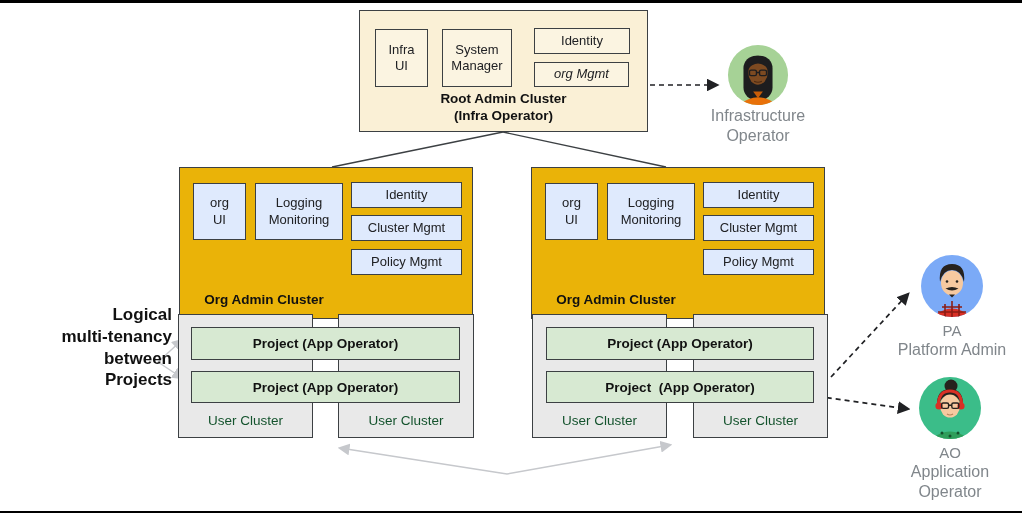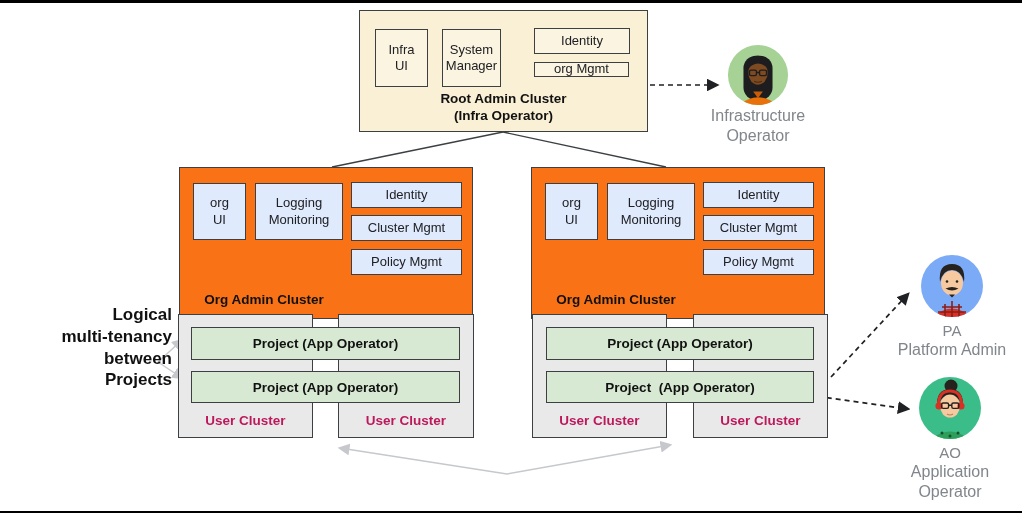--- a/index.html
+++ b/index.html
@@ -6,39 +6,39 @@
   #canvas{
     position:relative;width:1022px;height:513px;background:#ffffff;overflow:hidden;
     font-family:"Liberation Sans","DejaVu Sans",sans-serif;color:#202124;
   }
   .edgebar{position:absolute;left:0;width:1022px;background:#000;}
   #topbar{top:0;height:3px;}
   #bottombar{bottom:0;height:2px;}
   .overlay{position:absolute;left:0;top:0;pointer-events:none;}
   .cluster{position:absolute;border:1.6px solid #3c4043;box-sizing:border-box;}
   .cluster-root{background:#FAF0D6;left:359px;top:10px;width:289px;height:122px;}
-  .cluster-org{background:#f97316;top:167px;width:294px;height:152px;}
+  .cluster-org{background:#eab308;top:167px;width:294px;height:152px;}
   #org-left{left:179px;} #org-right{left:531px;}
   .box{
     position:absolute;border:1.5px solid #3c4043;box-sizing:border-box;
     display:flex;align-items:center;justify-content:center;text-align:center;
     font-size:13px;line-height:1.25;white-space:pre-line;color:#202124;
   }
   .cluster-root .box{background:#FBF4E1;}
   .cluster-org .box{background:#DFEAFD;}
   .cluster-title{
     position:absolute;font-weight:bold;font-size:13.5px;text-align:center;
     white-space:pre-line;line-height:1.3;color:#111;left:0;right:0;margin-top:20px;
   }
   .cluster-root .cluster-title{bottom:6px;}
   .cluster-org .cluster-title{bottom:9px;right:auto;width:168px;}
   .user-group{position:absolute;top:314px;width:296px;height:124px;}
   #user-group-left{left:178px;} #user-group-right{left:532px;}
   .user-box{position:absolute;top:0;height:124px;background:#E9E9E9;border:1.5px solid #3c4043;box-sizing:border-box;}
-  .user-label{position:absolute;bottom:9px;left:0;right:0;text-align:center;font-size:13.5px;color:#be185d;font-weight:bold;}
+  .user-label{position:absolute;bottom:9px;left:0;right:0;text-align:center;font-size:13.5px;color:#14532d;}
   .project-bar{
     position:absolute;background:#D7E9D2;border:1.5px solid #3c4043;box-sizing:border-box;
     display:flex;align-items:center;justify-content:center;
     font-weight:bold;font-size:13.5px;white-space:pre;color:#111;
   }
   .note{position:absolute;font-weight:bold;color:#111;text-align:right;white-space:pre-line;}
   #left-note{left:4px;top:304px;width:168px;font-size:17px;line-height:1.28;}
   #bottom-note{left:290px;top:483px;width:430px;font-size:17px;}
   .persona{position:absolute;width:132px;text-align:center;color:#80868B;}
   #persona-io{left:692px;top:44px;}
@@ -76,24 +76,24 @@
     <path d="M800,394 L908,409" stroke="#202124" stroke-width="1.7" stroke-dasharray="5,4" fill="none" marker-end="url(#mBlack)"></path>
 
     <path d="M158,362 L182,340" stroke="#C6C8CC" stroke-width="1.4" fill="none" marker-end="url(#mGray)"></path>
     <path d="M158,362 L182,378" stroke="#C6C8CC" stroke-width="1.4" fill="none" marker-end="url(#mGray)"></path>
     <path d="M340,448 L507,474 L670,445" stroke="#C6C8CC" stroke-width="1.4" fill="none" marker-start="url(#mGray)" marker-end="url(#mGray)"></path>
   </svg>
 
   <div class="cluster cluster-root">
     <div class="box" style="left:15px;top:18px;width:53px;height:58px;">Infra
 UI</div>
-    <div class="box" style="left:82px;top:18px;width:59px;height:58px;">System
+    <div class="box" style="left:82px;top:18px;width:70px;height:58px;">System
 Manager</div>
     <div class="box" style="left:174px;top:17px;width:96px;height:26px;">Identity</div>
-    <div class="box" style="left:174px;top:51px;width:95px;height:15px;">org Mgmt</div>
+    <div class="box" style="left:174px;top:51px;width:95px;height:25px;font-style:italic;">org Mgmt</div>
     <div class="cluster-title">Root Admin Cluster
 (Infra Operator)</div>
   </div>
 
   <div id="org-left" class="cluster cluster-org">
     <div class="box" style="left:13px;top:15px;width:53px;height:57px;">org
 UI</div>
     <div class="box" style="left:75px;top:15px;width:88px;height:57px;">Logging
 Monitoring</div>
     <div class="box" style="left:171px;top:14px;width:111px;height:26px;">Identity</div>

